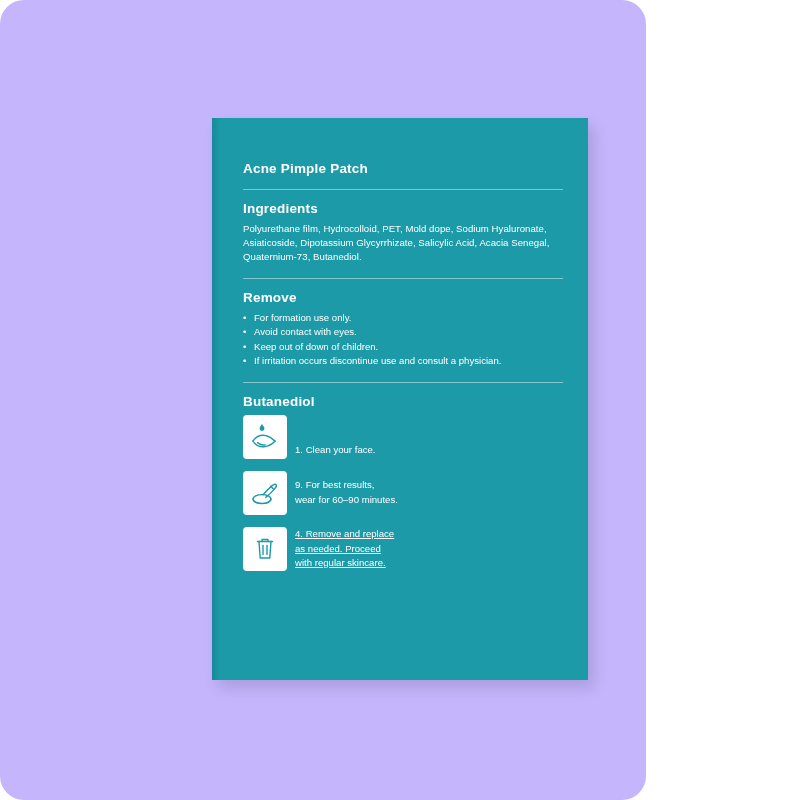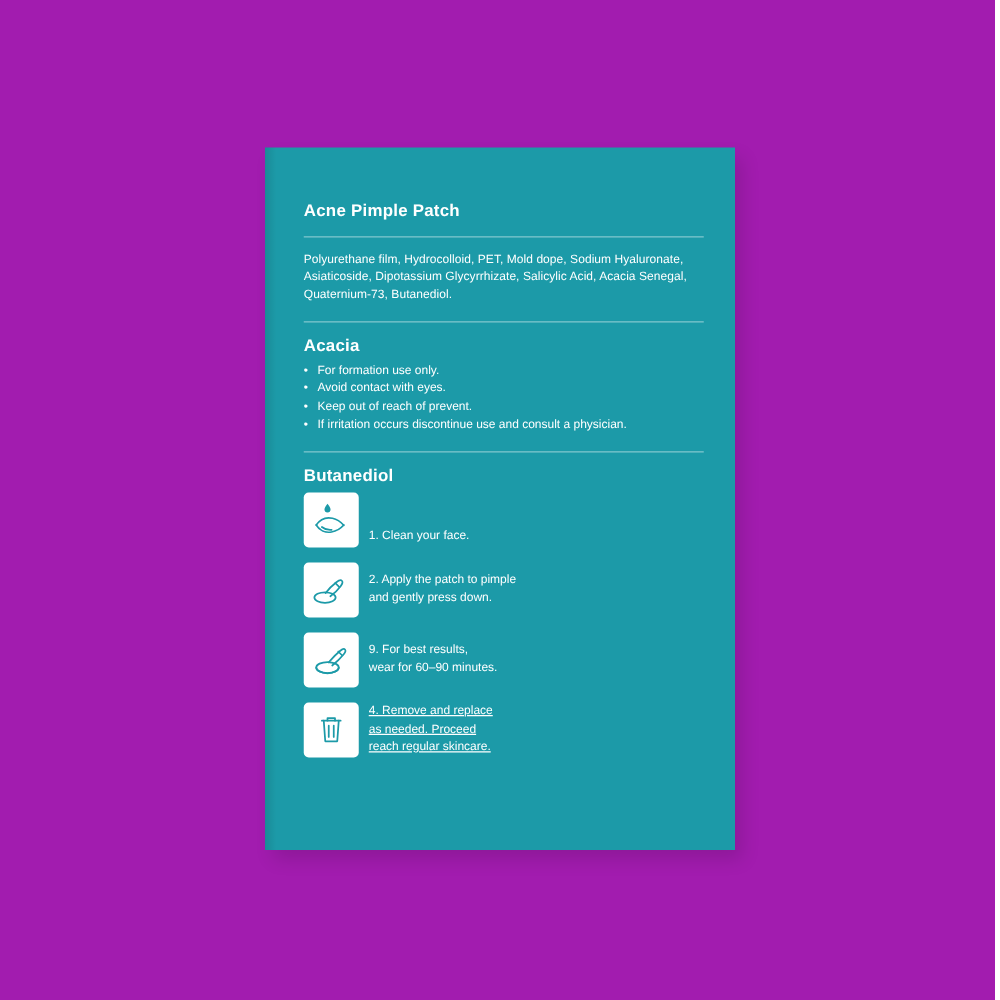--- a/index.html
+++ b/index.html
@@ -7,23 +7,24 @@
     padding: 0;
     width: 800px;
     height: 800px;
     background: #ffffff;
     font-family: "Liberation Sans", sans-serif;
     overflow: hidden;
   }
 
   #stage {
     position: relative;
-    width: 796px;
+    width: 646px;
     height: 800px;
-    background: #a21caf;
+    background: #c4b5fd;
+    border-radius: 24px;
   }
 
   
   #package {
     position: absolute;
     left: 212px;
     top: 118px;
     width: 376px;
     height: 562px;
     background: #1c9aa8;
@@ -134,29 +135,30 @@
 
 <div id="stage">
 
   <div id="package">
     <div class="content">
 
       <h1 class="sect-title">Acne Pimple Patch</h1>
 
       <div class="divider"></div>
 
+      <h2 class="sect-title">Ingredients</h2>
       <p class="body-text">Polyurethane film, Hydrocolloid, PET, Mold dope, Sodium Hyaluronate, Asiaticoside, Dipotassium Glycyrrhizate, Salicylic Acid, Acacia Senegal, Quaternium-73, Butanediol.</p>
 
       <div class="divider"></div>
 
-      <h2 class="sect-title">Acacia</h2>
+      <h2 class="sect-title">Remove</h2>
       <ul class="bullets">
         <li>For formation use only.</li>
         <li>Avoid contact with eyes.</li>
-        <li>Keep out of reach of prevent.</li>
+        <li>Keep out of down of children.</li>
         <li>If irritation occurs discontinue use and consult a physician.</li>
       </ul>
 
       <div class="divider"></div>
 
       <h2 class="sect-title">Butanediol</h2>
 
       <div class="steps">
 
         <div class="step step-1">
@@ -168,35 +170,20 @@
                 <path d="M5 21 c2.6 4.4 7.4 6.4 12.2 5.6 c4.2 -0.7 7.6 -3.1 9.8 -5.6"></path>
                 <path d="M9.5 22.6 c2.2 1.8 5 2.6 7.8 2.3"></path>
               </g>
             </svg>
           </div>
           <div class="step-text">
             <span class="ln">1. Clean your face.</span>
           </div>
         </div>
 
-        <div class="step step-2">
-          <div class="step-icon">
-            <svg width="34" height="34" viewBox="0 0 34 34">
-              <g fill="none" stroke="#1c9aa8" stroke-width="1.4" stroke-linecap="round" stroke-linejoin="round">
-                <ellipse cx="12" cy="23" rx="8.5" ry="4.2"></ellipse>
-                <path d="M12.5 19.4 c2 -2.6 5.2 -6 8.6 -8.6 c1.8 -1.4 3.4 -2.2 4.4 -1.2 c1 1 0.3 2.7 -1 4.4 c-2.4 3.2 -5.6 6.2 -8.2 8"></path>
-                <path d="M20.2 11.4 l3.1 3.1"></path>
-              </g>
-            </svg>
-          </div>
-          <div class="step-text">
-            <span class="ln">2. Apply the patch to pimple</span>
-            <span class="ln">and gently press down.</span>
-          </div>
-        </div>
 
         <div class="step step-3">
           <div class="step-icon">
             <svg width="34" height="34" viewBox="0 0 34 34">
               <g fill="none" stroke="#1c9aa8" stroke-width="1.4" stroke-linecap="round" stroke-linejoin="round">
                 <ellipse cx="14" cy="23" rx="9" ry="4.4"></ellipse>
                 <path d="M5 23 c0 2.6 4 4.6 9 4.6 c5 0 9 -2 9 -4.6"></path>
                 <path d="M15 18.8 c2.6 -3 6 -6.6 9.2 -9.2 c1.6 -1.3 3 -1.8 3.8 -1 c0.8 0.9 0.2 2.3 -1 3.8 c-2.6 3.2 -6.2 6.6 -9.2 9"></path>
                 <path d="M22.6 10.2 l2.8 2.8"></path>
               </g>
@@ -216,21 +203,21 @@
                 <path d="M14 9.5 v-2 h6 v2"></path>
                 <path d="M11 9.5 l1.2 16.5 h9.6 L23 9.5"></path>
                 <path d="M15 13.5 v9"></path>
                 <path d="M19 13.5 v9"></path>
               </g>
             </svg>
           </div>
           <div class="step-text">
             <span class="ln">4. Remove and replace</span>
             <span class="ln">as needed. Proceed</span>
-            <span class="ln">reach regular skincare.</span>
+            <span class="ln">with regular skincare.</span>
           </div>
         </div>
 
       </div>
 
     </div>
   </div>
 
 </div>
 

